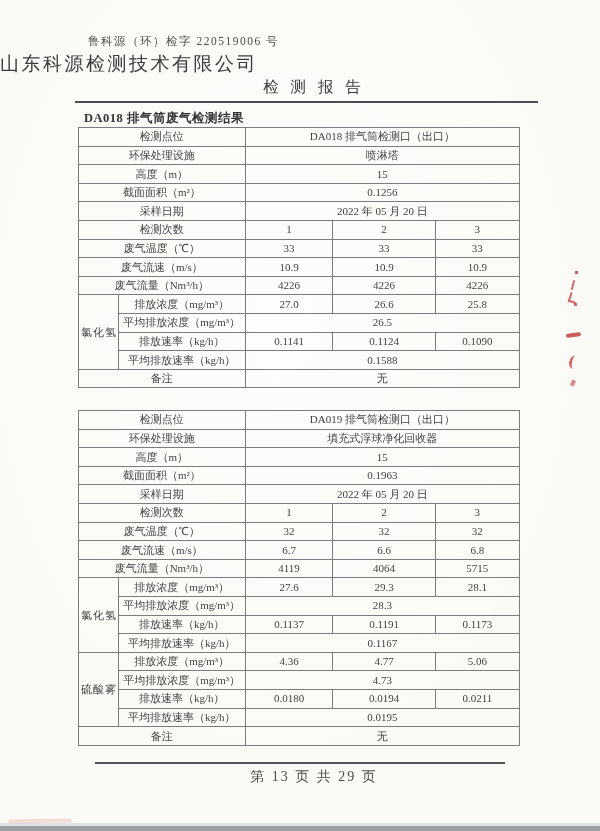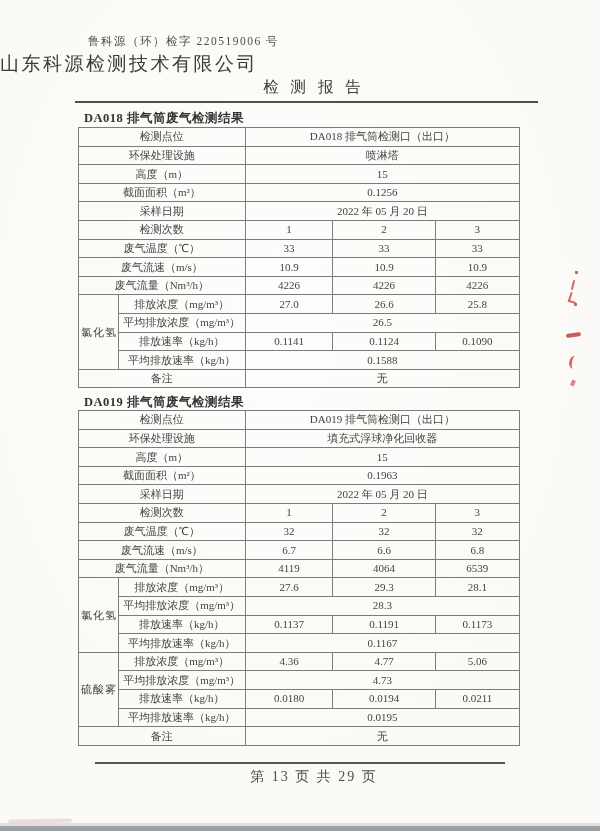--- a/index.html
+++ b/index.html
@@ -195,21 +195,20 @@
             <td colspan="3">0.1588</td>
           </tr>
           <tr>
             <td colspan="2">备注</td>
             <td colspan="3">无</td>
           </tr>
         </tbody>
       </table>
     </div>
 
-  <div id="section2-title" class="section-title">DA019 排气筒废气检测结果</div>
   <div id="table2-root" class="table-root">
       <table class="report-table">
         <colgroup>
           <col style="width: 9%;">
           <col style="width: 28.8%;">
           <col style="width: 19.9%;">
           <col style="width: 23.2%;">
           <col style="width: 19.1%;">
         </colgroup>
         <tbody>
@@ -248,21 +247,21 @@
           <tr>
             <td colspan="2">废气流速（m/s）</td>
             <td>6.7</td>
             <td>6.6</td>
             <td>6.8</td>
           </tr>
           <tr>
             <td colspan="2">废气流量（Nm³/h）</td>
             <td>4119</td>
             <td>4064</td>
-            <td>6539</td>
+            <td>5715</td>
           </tr>
           <tr>
             <td rowspan="4" class="group">氯化氢</td>
             <td>排放浓度（mg/m³）</td>
             <td>27.6</td>
             <td>29.3</td>
             <td>28.1</td>
           </tr>
           <tr>
             <td>平均排放浓度（mg/m³）</td>

